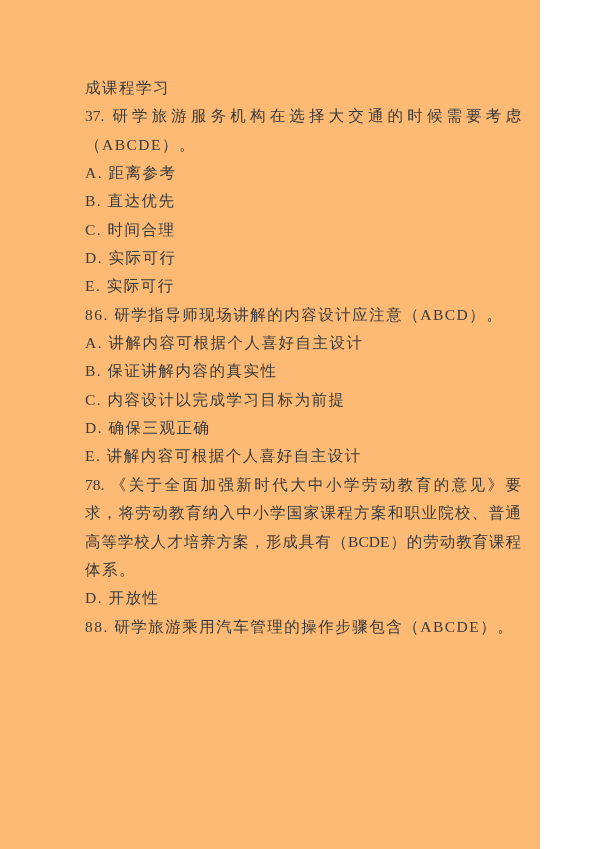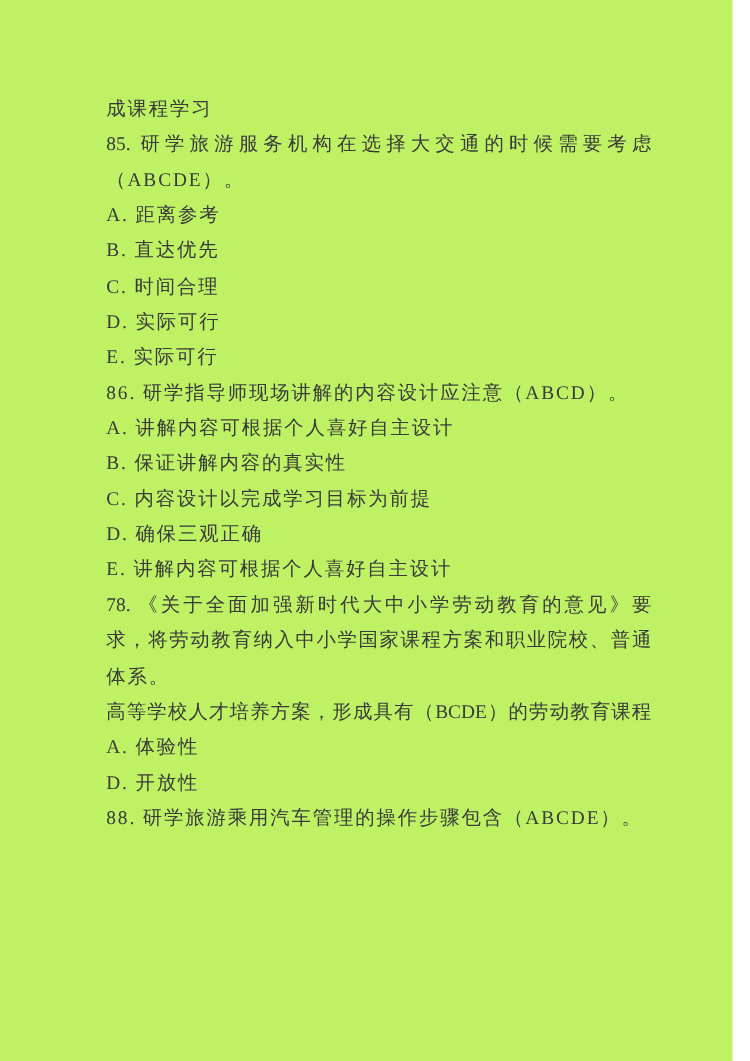--- a/index.html
+++ b/index.html
@@ -2,23 +2,23 @@
 <html><head>
   <meta charset="utf-8">
   <style>
     html, body {
       margin: 0;
       padding: 0;
       background: #ffffff;
     }
     .page {
       position: relative;
-      width: 586px;
+      width: 540px;
       height: 849px;
-      background: #bef264;
+      background: #fdba74;
       overflow: hidden;
       font-family: "Liberation Serif", "DejaVu Serif", serif;
     }
     .text-block {
       position: absolute;
       left: 85px;
       top: 74px;
       width: 436px;
     }
     .line {
@@ -38,34 +38,33 @@
       text-justify: inter-character;
       overflow: hidden;
     }
   </style>
 </head>
 <body>
 
 <div class="page">
   <div class="text-block">
       <div class="line">成课程学习</div>
-      <div class="line justify">85. 研学旅游服务机构在选择大交通的时候需要考虑</div>
+      <div class="line justify">37. 研学旅游服务机构在选择大交通的时候需要考虑</div>
       <div class="line">（ABCDE）。</div>
       <div class="line">A. 距离参考</div>
       <div class="line">B. 直达优先</div>
       <div class="line">C. 时间合理</div>
       <div class="line">D. 实际可行</div>
       <div class="line">E. 实际可行</div>
       <div class="line">86. 研学指导师现场讲解的内容设计应注意（ABCD）。</div>
       <div class="line">A. 讲解内容可根据个人喜好自主设计</div>
       <div class="line">B. 保证讲解内容的真实性</div>
       <div class="line">C. 内容设计以完成学习目标为前提</div>
       <div class="line">D. 确保三观正确</div>
       <div class="line">E. 讲解内容可根据个人喜好自主设计</div>
       <div class="line justify">78. 《关于全面加强新时代大中小学劳动教育的意见》要</div>
       <div class="line justify">求，将劳动教育纳入中小学国家课程方案和职业院校、普通</div>
+      <div class="line justify">高等学校人才培养方案，形成具有（BCDE）的劳动教育课程</div>
       <div class="line">体系。</div>
-      <div class="line justify">高等学校人才培养方案，形成具有（BCDE）的劳动教育课程</div>
-      <div class="line">A. 体验性</div>
       <div class="line">D. 开放性</div>
       <div class="line">88. 研学旅游乘用汽车管理的操作步骤包含（ABCDE）。</div>
     </div>
 </div>
 
 </body></html>

